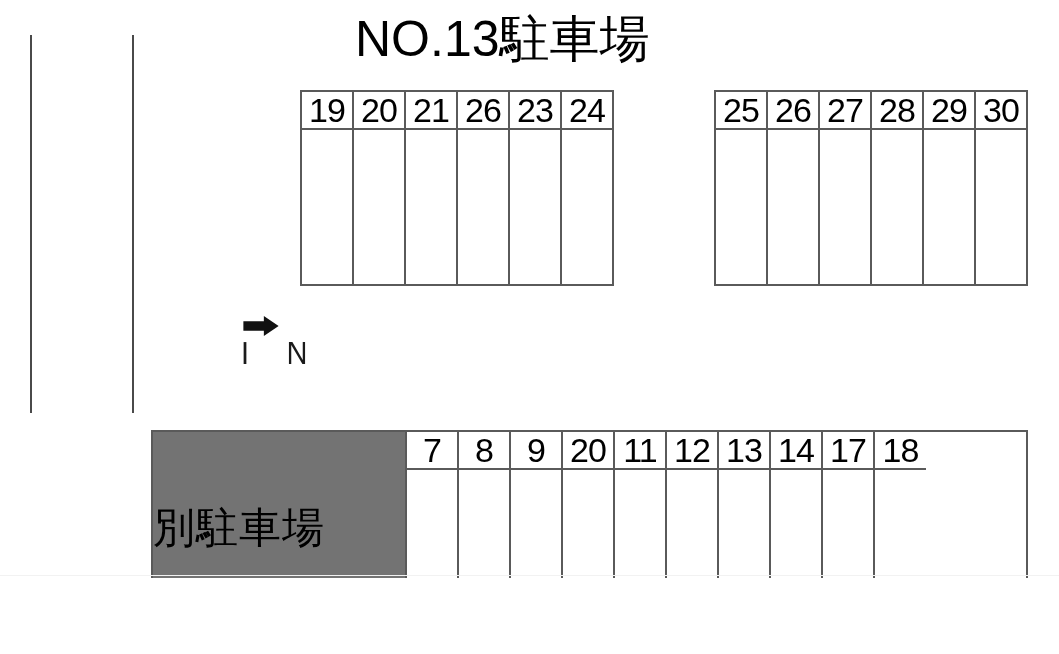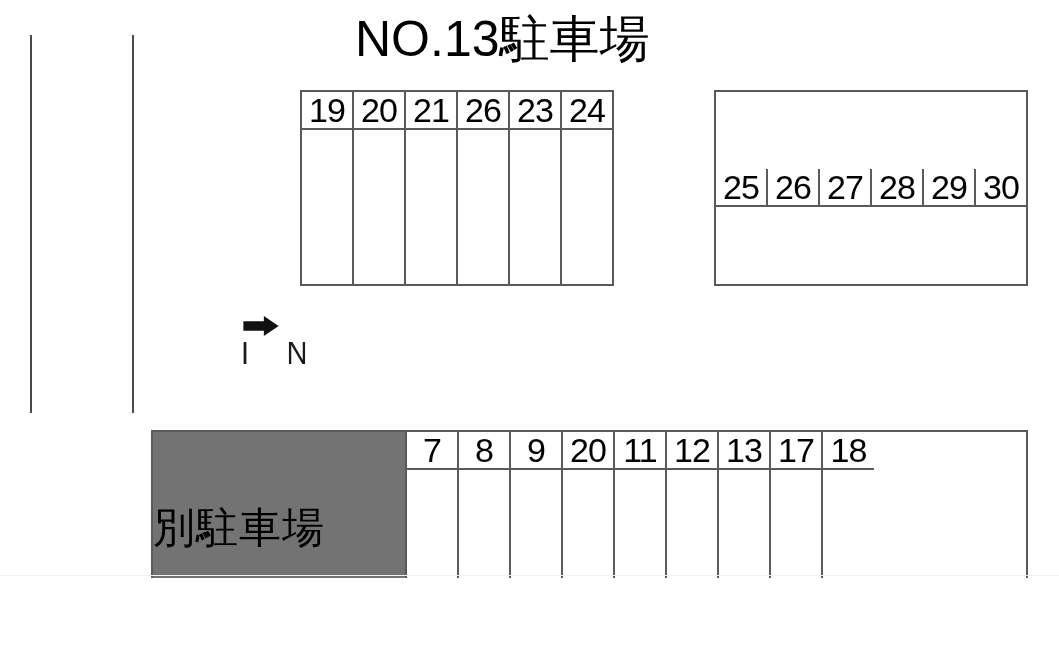--- a/index.html
+++ b/index.html
@@ -85,21 +85,21 @@
   .label-cell .label-text {
     font-size: 42px;
     line-height: 48px;
     color: #000000;
     white-space: nowrap;
     letter-spacing: 1px;
   }
 
   
   #block-top-left  { left: 300px; top: 90px;  width: 314px; height: 196px; }
-  #block-top-right { left: 714px; top: 90px;  width: 314px; height: 196px; align-items: center; }
+  #block-top-right { left: 714px; top: 90px;  width: 314px; height: 196px; }
   #block-bottom    { left: 151px; top: 430px; width: 877px; height: 195px; }
 
   
   #in-marker {
     position: absolute;
     left: 166px;
     top: 316px;
     width: 190px;
     height: 54px;
     display: flex;
@@ -224,20 +224,24 @@
     </div>
     <div class="stall" style="width:52px">
       <div class="stall-num">12</div>
       <div class="stall-body"></div>
     </div>
     <div class="stall" style="width:52px">
       <div class="stall-num">13</div>
       <div class="stall-body"></div>
     </div>
     <div class="stall" style="width:52px">
+      <div class="stall-num">14</div>
+      <div class="stall-body"></div>
+    </div>
+    <div class="stall" style="width:52px">
       <div class="stall-num">17</div>
       <div class="stall-body"></div>
     </div>
     <div class="stall" style="width:51px">
       <div class="stall-num">18</div>
       <div class="stall-body"></div>
     </div>
   </div>
 
   <div class="scan-artifact"></div>

